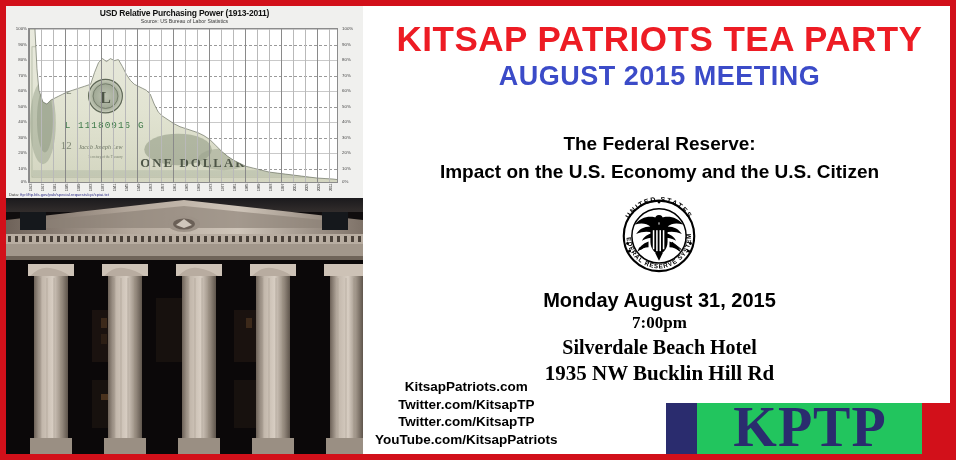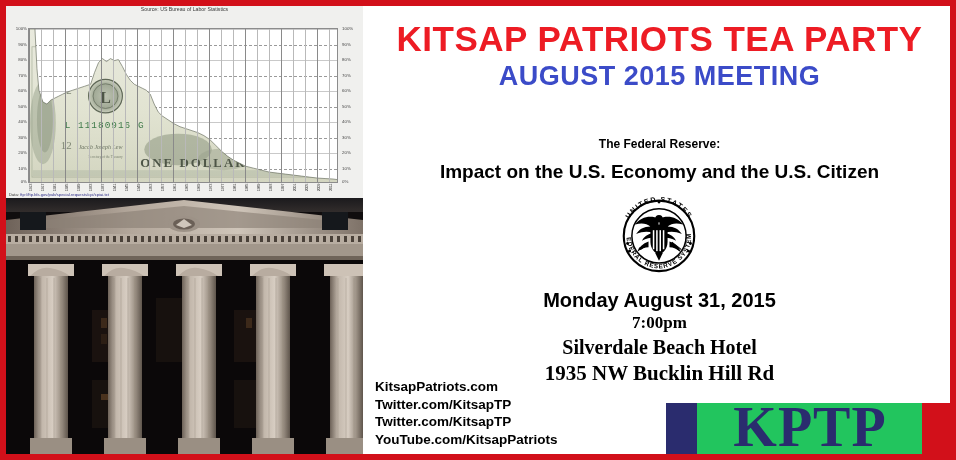--- a/index.html
+++ b/index.html
@@ -100,21 +100,21 @@
     color:#ed1c24;font-size:35px;font-weight:bold;letter-spacing:0.5px;
     font-family:"Liberation Sans", sans-serif;line-height:38px;
   }
   .h2{
     position:absolute;left:0;top:55px;width:593px;text-align:center;
     color:#3b4bc8;font-size:27px;font-weight:bold;letter-spacing:0.5px;
     font-family:"Liberation Sans", sans-serif;line-height:30px;
   }
   .topic1{
     position:absolute;left:0;top:127px;width:593px;text-align:center;
-    color:#000;font-size:12px;font-weight:bold;
+    color:#000;font-size:19px;font-weight:bold;
     font-family:"Liberation Sans", sans-serif;line-height:22px;
   }
   .topic2{
     position:absolute;left:0;top:155px;width:593px;text-align:center;
     color:#000;font-size:19px;font-weight:bold;
     font-family:"Liberation Sans", sans-serif;line-height:22px;
   }
   .seal{
     position:absolute;left:247px;top:188px;width:98px;height:80px;
   }
@@ -132,21 +132,21 @@
   .ev-time{font-size:17px;line-height:22px;}
   .ev-venue{font-size:20px;line-height:26px;}
   .ev-street{font-size:21px;line-height:26px;}
   .ev-city{font-size:21px;line-height:26px;}
 
   .links{
     position:absolute;left:12px;top:372px;
     color:#000;font-size:13.5px;font-weight:bold;line-height:17.5px;
     font-family:"Liberation Sans", sans-serif;
   }
-  .links div{white-space:nowrap;}
+  .links div{white-space:nowrap;text-align:center;}
 
   
   .kptp{
     position:absolute;left:303px;top:397px;width:284px;height:51px;
     background:#22c55e;
   }
   .kptp-bar-left{
     position:absolute;left:0;top:0;width:31px;height:51px;background:#2a2c6e;
   }
   .kptp-bar-right{
@@ -159,20 +159,21 @@
   }
 </style>
 </head>
 <body>
 
 <div class="flyer">
 
   <div class="left-col">
 
     <div class="chart-panel">
+      <div class="chart-title">USD Relative Purchasing Power (1913-2011)</div>
       <div class="chart-subtitle">Source: US Bureau of Labor Statistics</div>
 
       <div class="plot-wrap">
         <div class="plot-area">
 
           <div class="grid-h" style="top:0px;"></div>
           <div class="grid-h dash" style="top:15.5px;"></div>
           <div class="grid-h" style="top:31px;"></div>
           <div class="grid-h dash" style="top:46.5px;"></div>
           <div class="grid-h" style="top:62px;"></div>

